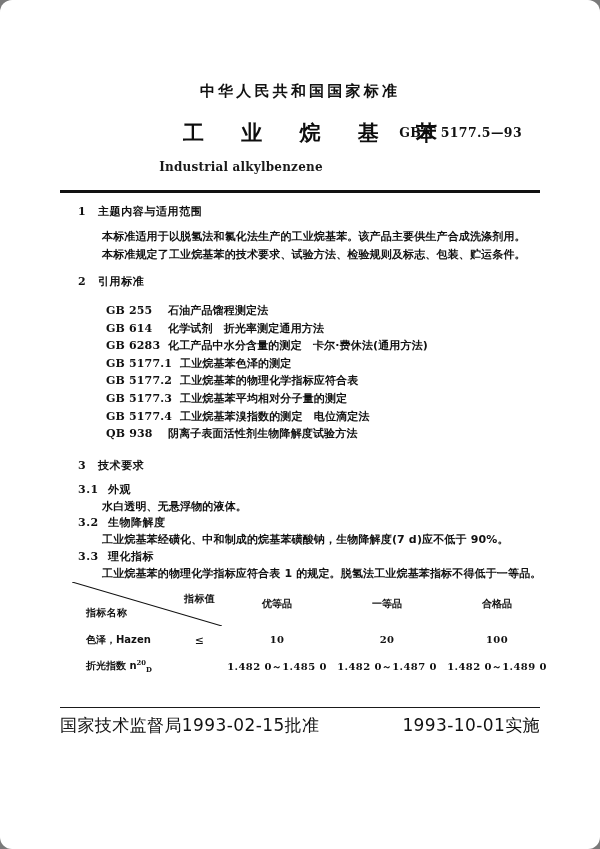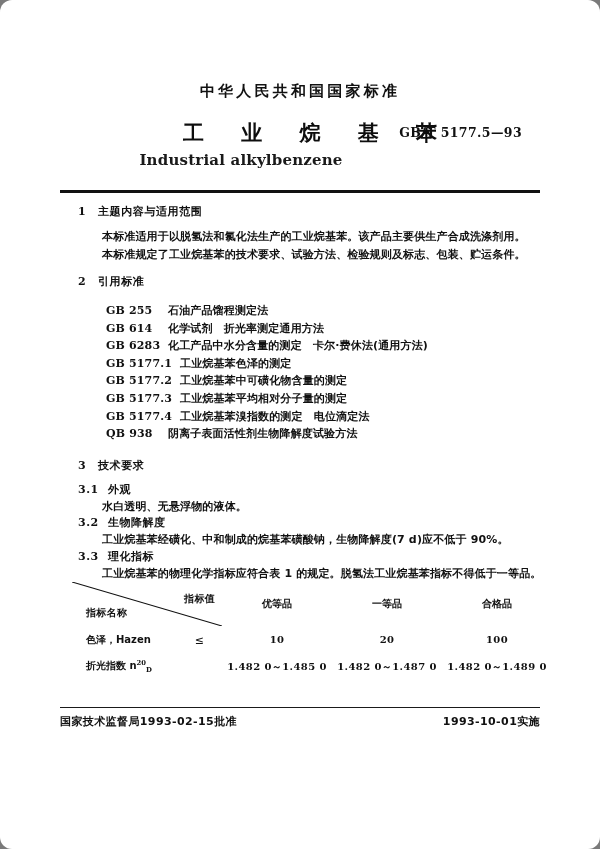--- a/index.html
+++ b/index.html
@@ -55,25 +55,25 @@
     top: 6px;
     font-size: 12.5px;
     font-weight: bold;
     letter-spacing: 0.4px;
     font-family: "DejaVu Serif", "Liberation Serif", serif;
     color: #111;
     white-space: nowrap;
   }
   .eng-title {
     text-align: center;
-    font-size: 15px;
+    font-size: 12px;
     font-weight: bold;
     font-family: "DejaVu Serif", "Liberation Serif", serif;
     color: #1a1a1a;
-    margin-top: 4px;
+    margin-top: 13px;
     padding-right: 118px;
     letter-spacing: 0.2px;
   }
   .rule-thick {
     position: absolute;
     left: 60px;
     width: 480px;
     height: 2.6px;
     background: #111;
   }
@@ -238,22 +238,22 @@
   .footer {
     position: absolute;
     left: 60px;
     top: 714px;
     width: 480px;
     display: flex;
     justify-content: space-between;
     align-items: baseline;
   }
   .footer span {
-    font-size: 11px;
-    font-weight: bold;
+    font-size: 17px;
+    font-weight: normal;
     color: #111;
     letter-spacing: 0.4px;
     text-align: right;
   }
 </style>
 </head>
 <body>
 
 <div id="page">
 
@@ -281,21 +281,21 @@
 
     <div class="sec-head">
       <span class="num">2</span><span>引用标准</span>
     </div>
     <div class="gap-s"></div>
     <ul class="ref-list" id="ref-list">
         <li><span class="ref-code">GB 255</span><span>石油产品馏程测定法</span></li>
         <li><span class="ref-code">GB 614</span><span>化学试剂　折光率测定通用方法</span></li>
         <li><span class="ref-code">GB 6283</span><span>化工产品中水分含量的测定　卡尔·费休法(通用方法)</span></li>
         <li><span class="ref-code wide">GB 5177.1</span><span>工业烷基苯色泽的测定</span></li>
-        <li><span class="ref-code wide">GB 5177.2</span><span>工业烷基苯中可磺化物含量的测定</span></li>
+        <li><span class="ref-code wide">GB 5177.2</span><span>工业烷基苯的物理化学指标应符合表</span></li>
         <li><span class="ref-code wide">GB 5177.3</span><span>工业烷基苯平均相对分子量的测定</span></li>
         <li><span class="ref-code wide">GB 5177.4</span><span>工业烷基苯溴指数的测定　电位滴定法</span></li>
         <li><span class="ref-code">QB 938</span><span>阴离子表面活性剂生物降解度试验方法</span></li>
       </ul>
 
     <div class="gap-m"></div>
 
     <div class="sec-head">
       <span class="num">3</span><span>技术要求</span>
     </div>

